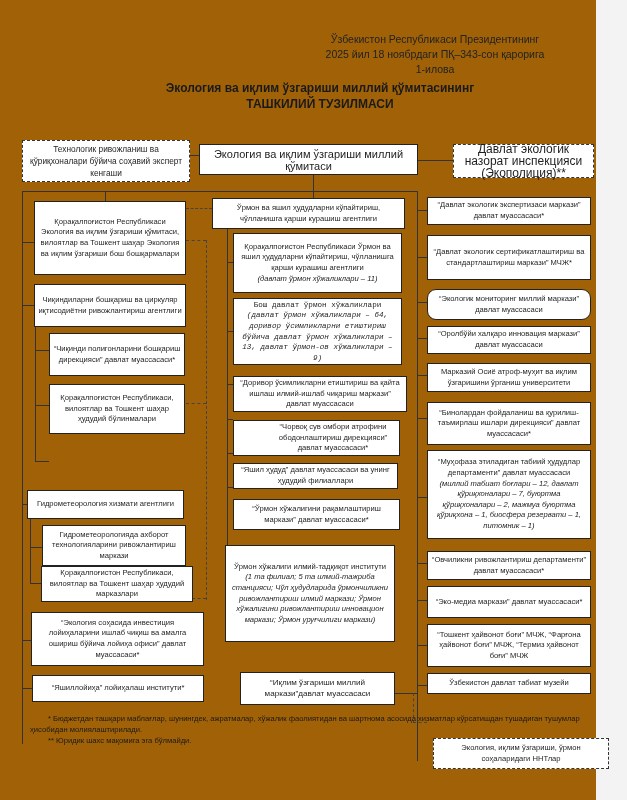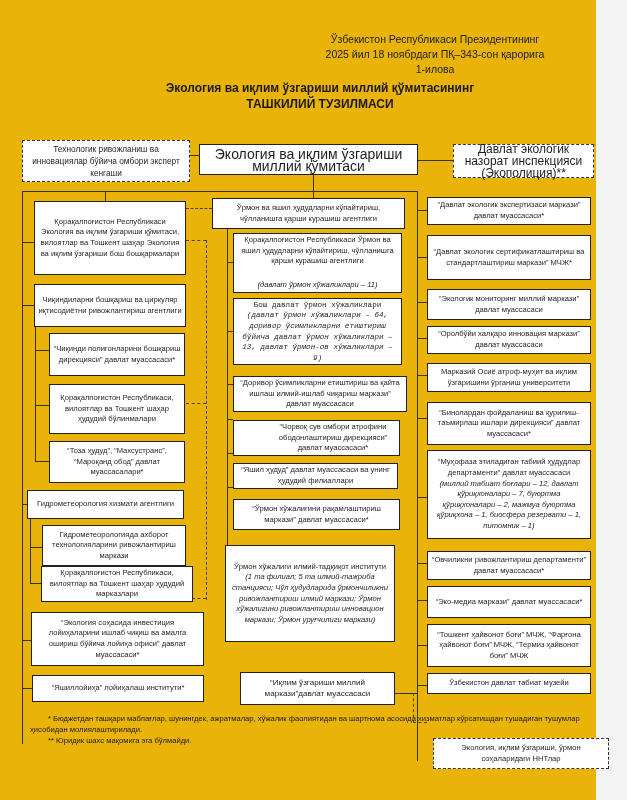--- a/index.html
+++ b/index.html
@@ -4,39 +4,39 @@
 <style>
   html, body { margin: 0; padding: 0; }
   body {
     width: 627px; height: 800px; position: relative; overflow: hidden;
     background: #f3f3f3;
     font-family: "Liberation Sans", "DejaVu Sans", sans-serif;
     color: #1a1a1a;
   }
   .page {
     position: absolute; left: 0; top: 0; width: 596px; height: 800px;
-    background: #eab308;
+    background: #a16207;
   }
   .hdr {
     position: absolute; left: 300px; top: 32px; width: 270px;
     text-align: center; font-size: 10.5px; line-height: 15px; color: #222;
   }
   .title {
     position: absolute; left: 120px; top: 80px; width: 400px;
     text-align: center; font-size: 12px; font-weight: bold; line-height: 16px;
   }
   .box {
     position: absolute; box-sizing: border-box;
     border: 1.4px solid #222; background: #fff;
     font-size: 7.6px; line-height: 10.6px; text-align: center;
     display: flex; flex-direction: column; align-items: center; justify-content: center;
     padding: 1px 3px; color: #1e1e1e;
   }
   .box.dashed { border: 1.2px dashed #333; }
-  .box.main { border-width: 1.8px; font-size: 14px; line-height: 12px; }
+  .box.main { border-width: 1.8px; font-size: 11px; line-height: 12px; }
   .box .it { font-style: italic; }
   .ln { position: absolute; background: #333; }
   .h { height: 1px; }
   .v { width: 1px; }
   .dh { position: absolute; height: 0; border-top: 1px dashed #444; }
   .dv { position: absolute; width: 0; border-left: 1px dashed #444; }
   .fn {
     position: absolute; left: 38px; top: 775px; width: 555px;
     font-size: 7.6px; line-height: 11px;
   }
@@ -107,57 +107,56 @@
   <div class="ln h" style="left:417px; top:375px; width:10px;"></div>
   <div class="ln h" style="left:417px; top:418px; width:10px;"></div>
   <div class="ln h" style="left:417px; top:497px; width:10px;"></div>
   <div class="ln h" style="left:417px; top:563px; width:10px;"></div>
   <div class="ln h" style="left:417px; top:600px; width:10px;"></div>
   <div class="ln h" style="left:417px; top:645px; width:10px;"></div>
   <div class="ln h" style="left:417px; top:685px; width:10px;"></div>
   <div class="dv" style="left:413px; top:693px; height:30px;"></div>
   <div class="dh" style="left:413px; top:722px; width:14px;"></div>
 
-  <div class="box dashed" style="left:22px; top:140px; width:168px; height:42px; font-size:8.3px; line-height:12px;">Технологик ривожланиш ва инновациялар бўйича омбори эксперт кенгаши</div>
+  <div class="box dashed" style="left:22px; top:140px; width:168px; height:42px; font-size:8.3px; line-height:12px;">Технологик ривожланиш ва қўриқхоналари бўйича соҳавий эксперт кенгаши</div>
   <div class="box main" style="left:199px; top:144px; width:219px; height:31px;">Экология ва иқлим ўзгариши миллий қўмитаси</div>
   <div class="box dashed" style="left:453px; top:144px; width:141px; height:34px; font-size:12px; line-height:12px;">Давлат экологик назорат инспекцияси (Экополиция)**</div>
 
   <div class="box" style="left:34px; top:201px; width:152px; height:74px;">Қорақалпоғистон Республикаси Экология ва иқлим ўзгариши қўмитаси, вилоятлар ва Тошкент шаҳар Экология ва иқлим ўзгариши бош бошқармалари</div>
   <div class="box" style="left:34px; top:284px; width:152px; height:43px;">Чиқиндиларни бошқариш ва циркуляр иқтисодиётни ривожлантириш агентлиги</div>
   <div class="box" style="left:49px; top:333px; width:136px; height:43px;">“Чиқинди полигонларини бошқариш дирекцияси” давлат муассасаси*</div>
   <div class="box" style="left:49px; top:384px; width:136px; height:50px;">Қорақалпоғистон Республикаси, вилоятлар ва Тошкент шаҳар ҳудудий бўлинмалари</div>
-  <div class="box" style="left:49px; top:441px; width:136px; height:42px;">“Тоза ҳудуд”, “Махсустранс”, “Мароқанд обод” давлат муассасалари*</div>
   <div class="box" style="left:27px; top:490px; width:157px; height:29px;">Гидрометеорология хизмати агентлиги</div>
   <div class="box" style="left:42px; top:525px; width:144px; height:41px;">Гидрометеорологияда ахборот технологияларини ривожлантириш маркази</div>
   <div class="box" style="left:41px; top:566px; width:152px; height:36px;">Қорақалпоғистон Республикаси, вилоятлар ва Тошкент шаҳар ҳудудий марказлари</div>
   <div class="box" style="left:31px; top:612px; width:173px; height:54px;">“Экология соҳасида инвестиция лойиҳаларини ишлаб чиқиш ва амалга ошириш бўйича лойиҳа офиси” давлат муассасаси*</div>
   <div class="box" style="left:32px; top:675px; width:172px; height:27px;">“Яшиллойиҳа” лойиҳалаш институти*</div>
 
   <div class="box" style="left:212px; top:198px; width:193px; height:31px;">Ўрмон ва яшил ҳудудларни кўпайтириш, чўлланишга қарши курашиш агентлиги</div>
-  <div class="box" style="left:233px; top:233px; width:169px; height:60px;justify-content:space-between;">
+  <div class="box" style="left:233px; top:233px; width:169px; height:60px;">
     <div>Қорақалпоғистон Республикаси Ўрмон ва яшил ҳудудларни кўпайтириш, чўлланишга қарши курашиш агентлиги</div>
     <div class="it">(давлат ўрмон хўжаликлари – 11)</div>
   </div>
   <div class="box" style="left:233px; top:298px; width:169px; height:67px;font-family:Liberation Mono, monospace;">
     <div>Бош давлат ўрмон хўжаликлари</div>
     <div class="it">(давлат ўрмон хўжаликлари – 64, доривор ўсимликларни етиштириш бўйича давлат ўрмон хўжаликлари – 13, давлат ўрмон-ов хўжаликлари – 9)</div>
   </div>
   <div class="box" style="left:233px; top:376px; width:174px; height:36px;">“Доривор ўсимликларни етиштириш ва қайта ишлаш илмий-ишлаб чиқариш маркази” давлат муассасаси</div>
   <div class="box" style="left:233px; top:420px; width:167px; height:36px;padding-left:36px;">“Чорвоқ сув омбори атрофини ободонлаштириш дирекцияси” давлат муассасаси*</div>
   <div class="box" style="left:233px; top:463px; width:165px; height:26px;">“Яшил ҳудуд” давлат муассасаси ва унинг ҳудудий филиаллари</div>
   <div class="box" style="left:233px; top:499px; width:167px; height:31px;">“Ўрмон хўжалигини рақамлаштириш маркази” давлат муассасаси*</div>
   <div class="box" style="left:225px; top:545px; width:170px; height:97px;">
     <div>Ўрмон хўжалиги илмий-тадқиқот институти</div>
     <div class="it">(1 та филиал; 5 та илмий-тажриба станцияси; Чўл ҳудудларида ўрмончиликни ривожлантириш илмий маркази; Ўрмон хўжалигини ривожлантириш инновацион маркази; Ўрмон уруғчилиги маркази)</div>
   </div>
   <div class="box" style="left:240px; top:672px; width:155px; height:33px; font-size:8.1px;">“Иқлим ўзгариши миллий маркази”давлат муассасаси</div>
 
   <div class="box" style="left:427px; top:197px; width:164px; height:28px;">“Давлат экологик экспертизаси маркази” давлат муассасаси*</div>
   <div class="box" style="left:427px; top:235px; width:164px; height:45px;">“Давлат экологик сертификатлаштириш ва стандартлаштириш маркази” МЧЖ*</div>
-  <div class="box" style="left:427px; top:289px; width:164px; height:31px;">“Экологик мониторинг миллий маркази” давлат муассасаси</div>
+  <div class="box" style="left:427px; top:289px; width:164px; height:31px;border-radius:9px;">“Экологик мониторинг миллий маркази” давлат муассасаси</div>
   <div class="box" style="left:427px; top:326px; width:164px; height:28px;">“Оролбўйи халқаро инновация маркази” давлат муассасаси</div>
   <div class="box" style="left:427px; top:363px; width:164px; height:29px;">Марказий Осиё атроф-муҳит ва иқлим ўзгаришини ўрганиш университети</div>
   <div class="box" style="left:427px; top:402px; width:164px; height:43px;">“Бинолардан фойдаланиш ва қурилиш-таъмирлаш ишлари дирекцияси” давлат муассасаси*</div>
   <div class="box" style="left:427px; top:450px; width:164px; height:89px;">
     <div>“Муҳофаза этиладиган табиий ҳудудлар департаменти” давлат муассасаси</div>
     <div class="it">(миллий табиат боғлари – 12, давлат қўриқхоналари – 7, буюртма қўриқхоналари – 2, мажмуа буюртма қўриқхона – 1, биосфера резервати – 1, питомник – 1)</div>
   </div>
   <div class="box" style="left:427px; top:551px; width:164px; height:29px;">“Овчиликни ривожлантириш департаменти” давлат муассасаси*</div>
   <div class="box" style="left:427px; top:586px; width:164px; height:32px;">“Эко-медиа маркази” давлат муассасаси*</div>
   <div class="box" style="left:427px; top:624px; width:164px; height:43px;">“Тошкент ҳайвонот боғи” МЧЖ, “Фарғона ҳайвонот боғи” МЧЖ, “Термиз ҳайвонот боғи” МЧЖ</div>

